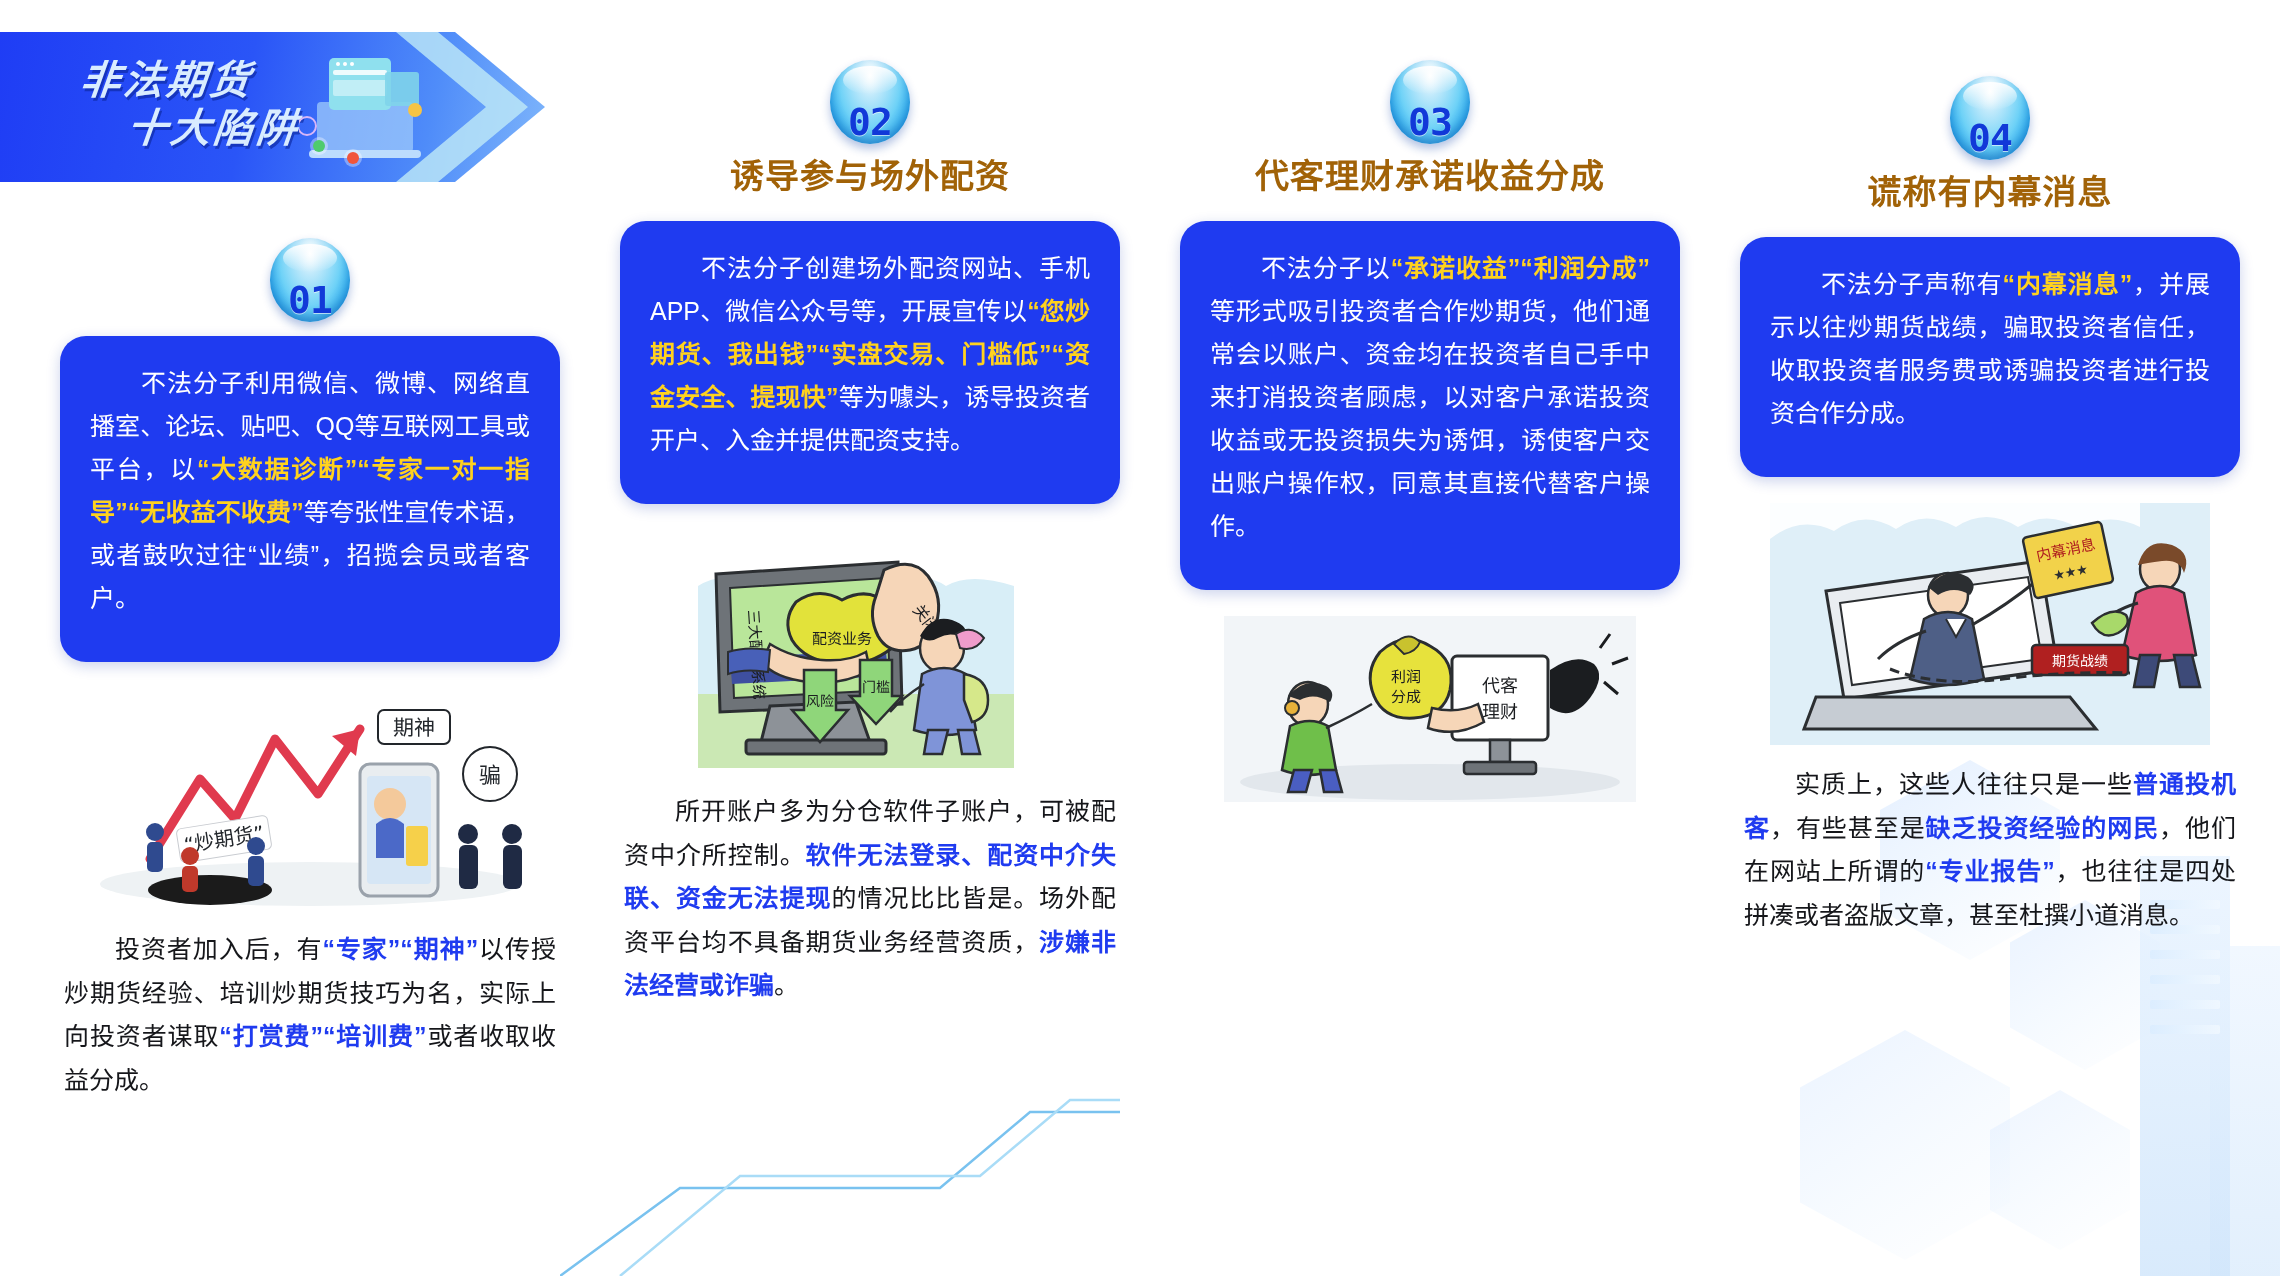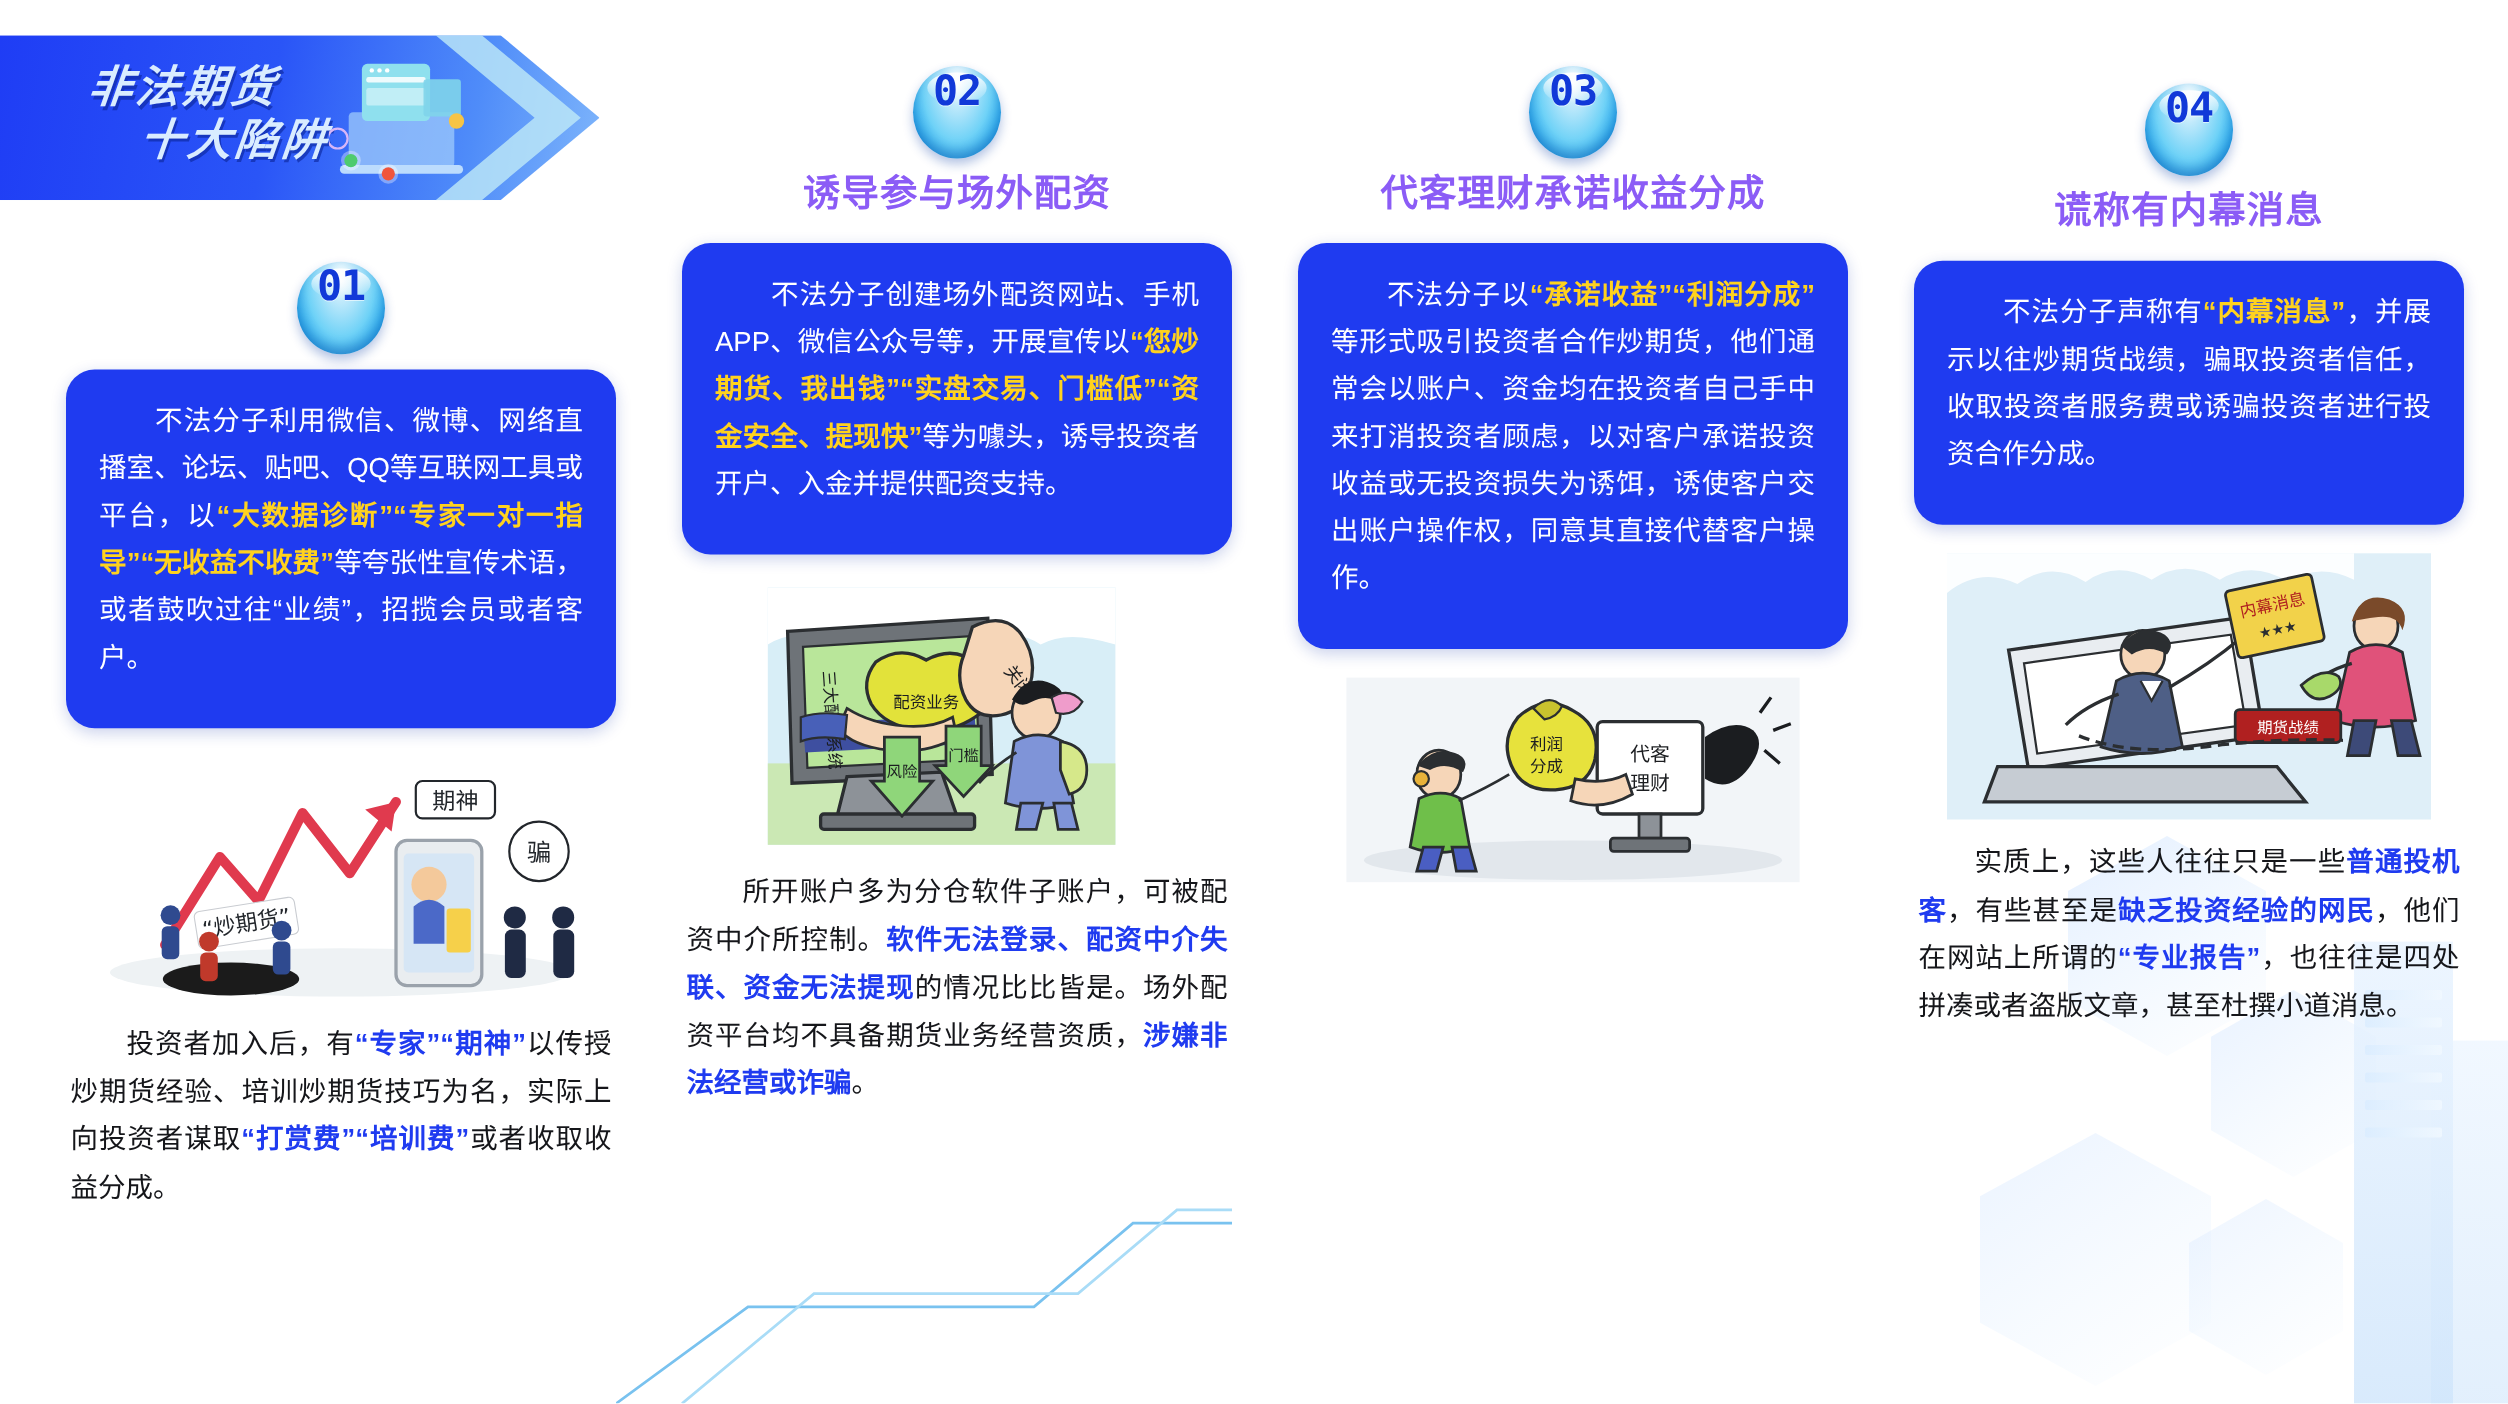--- a/index.html
+++ b/index.html
@@ -48,37 +48,37 @@
   .col2{left:620px;top:60px;}
   .col3{left:1180px;top:60px;}
   .col4{left:1740px;top:76px;}
 
   .badge{
     width:80px;height:84px;margin:0 auto 14px auto;position:relative;
     border-radius:50%;
     background:
       radial-gradient(ellipse at 50% 18%, #ffffff 0%, #bfe9fb 22%, #6fd2f7 55%, #22a7ee 82%, #0b63c9 100%);
     box-shadow:0 5px 10px rgba(20,70,170,.33), inset 0 -6px 10px rgba(6,60,150,.35);
-    display:flex;align-items:flex-start;justify-content:center;
+    display:flex;align-items:flex-end;justify-content:center;
   }
   .badge::after{
     content:"";position:absolute;left:16%;top:7%;width:68%;height:34%;
     border-radius:50%;
     background:linear-gradient(180deg,rgba(255,255,255,.95),rgba(255,255,255,0));
   }
   .badge-num{
     position:relative;z-index:2;
     font-size:38px;font-weight:bold;color:#1139d8;
     font-family:"DejaVu Sans Mono","Liberation Mono",monospace;
     letter-spacing:-1px;
     text-shadow:0 1px 0 rgba(255,255,255,.6);
   }
 
   .col-title{
-    text-align:center;font-size:34px;font-weight:bold;color:#8b5cf6;
+    text-align:center;font-size:34px;font-weight:bold;color:#a16207;
     letter-spacing:1px;margin-bottom:26px;line-height:1.1;
     text-shadow:0 1px 0 rgba(255,255,255,.8);
   }
 
   .blue-box{
     background:#1f3bf0;border-radius:26px;
     padding:26px 30px 42px 30px;
     color:#ffffff;font-size:25px;line-height:1.72;
     text-align:justify;text-justify:inter-ideograph;
     box-shadow:0 4px 14px rgba(20,50,170,.22);

